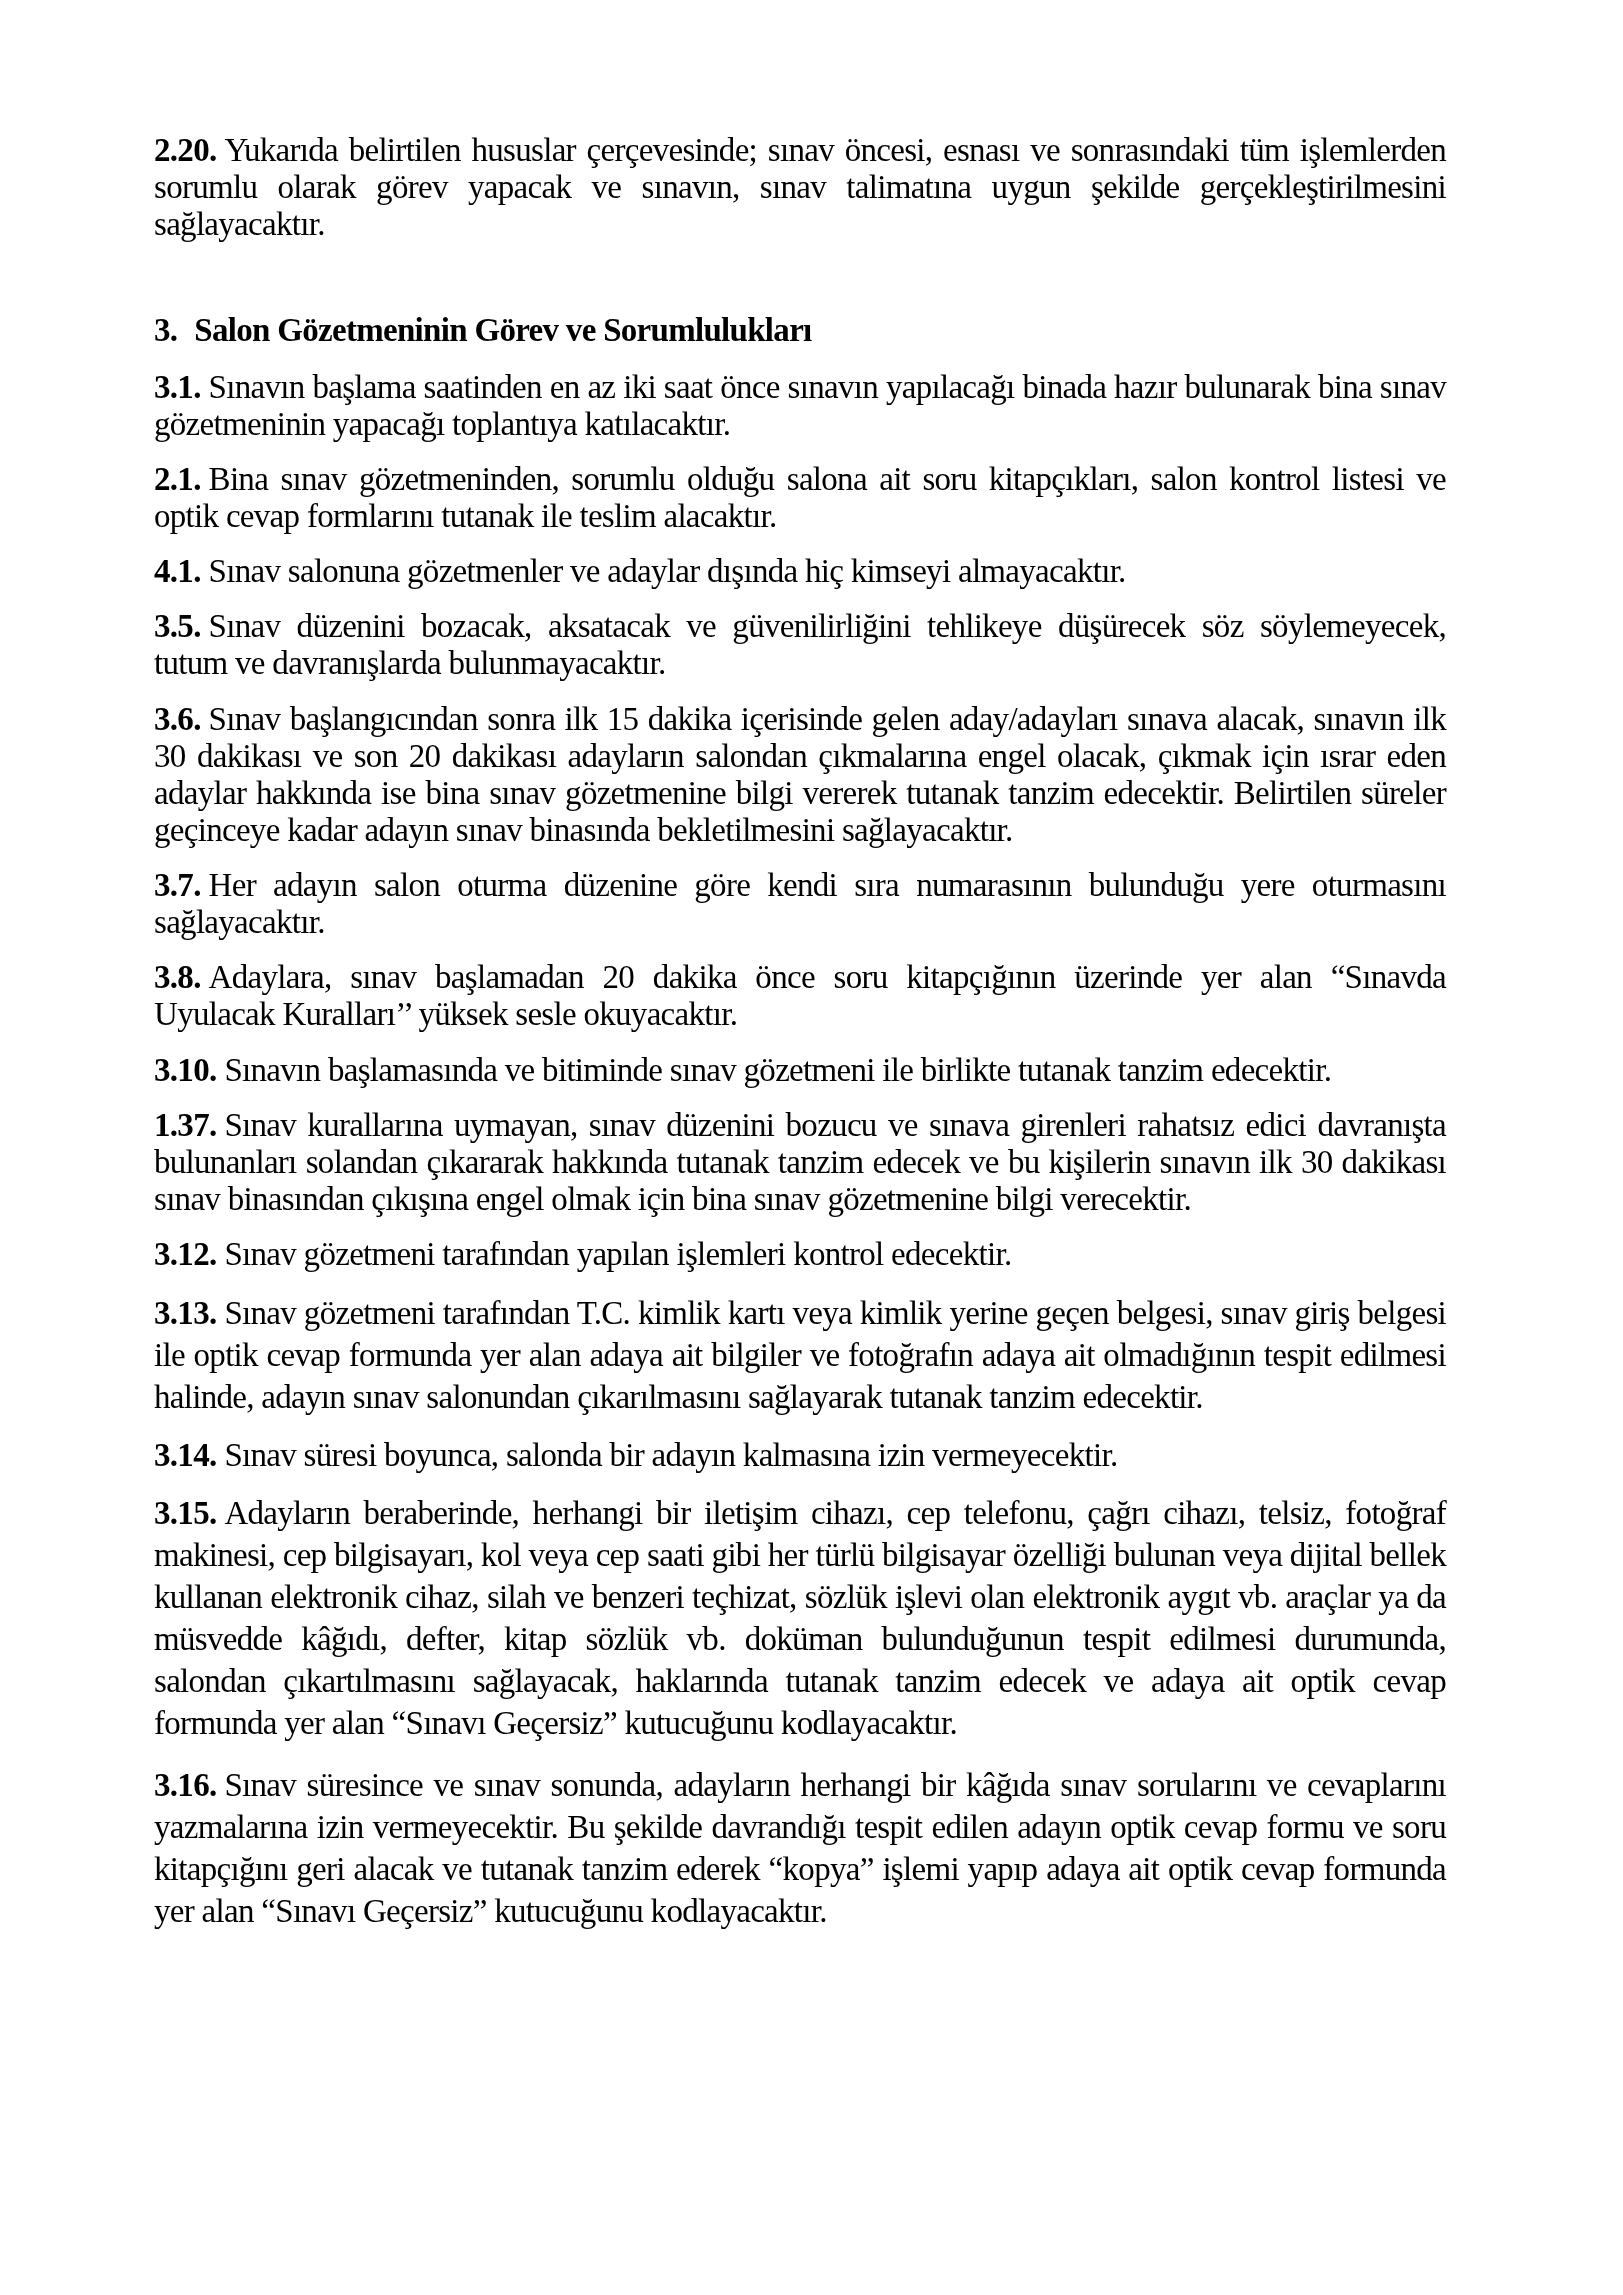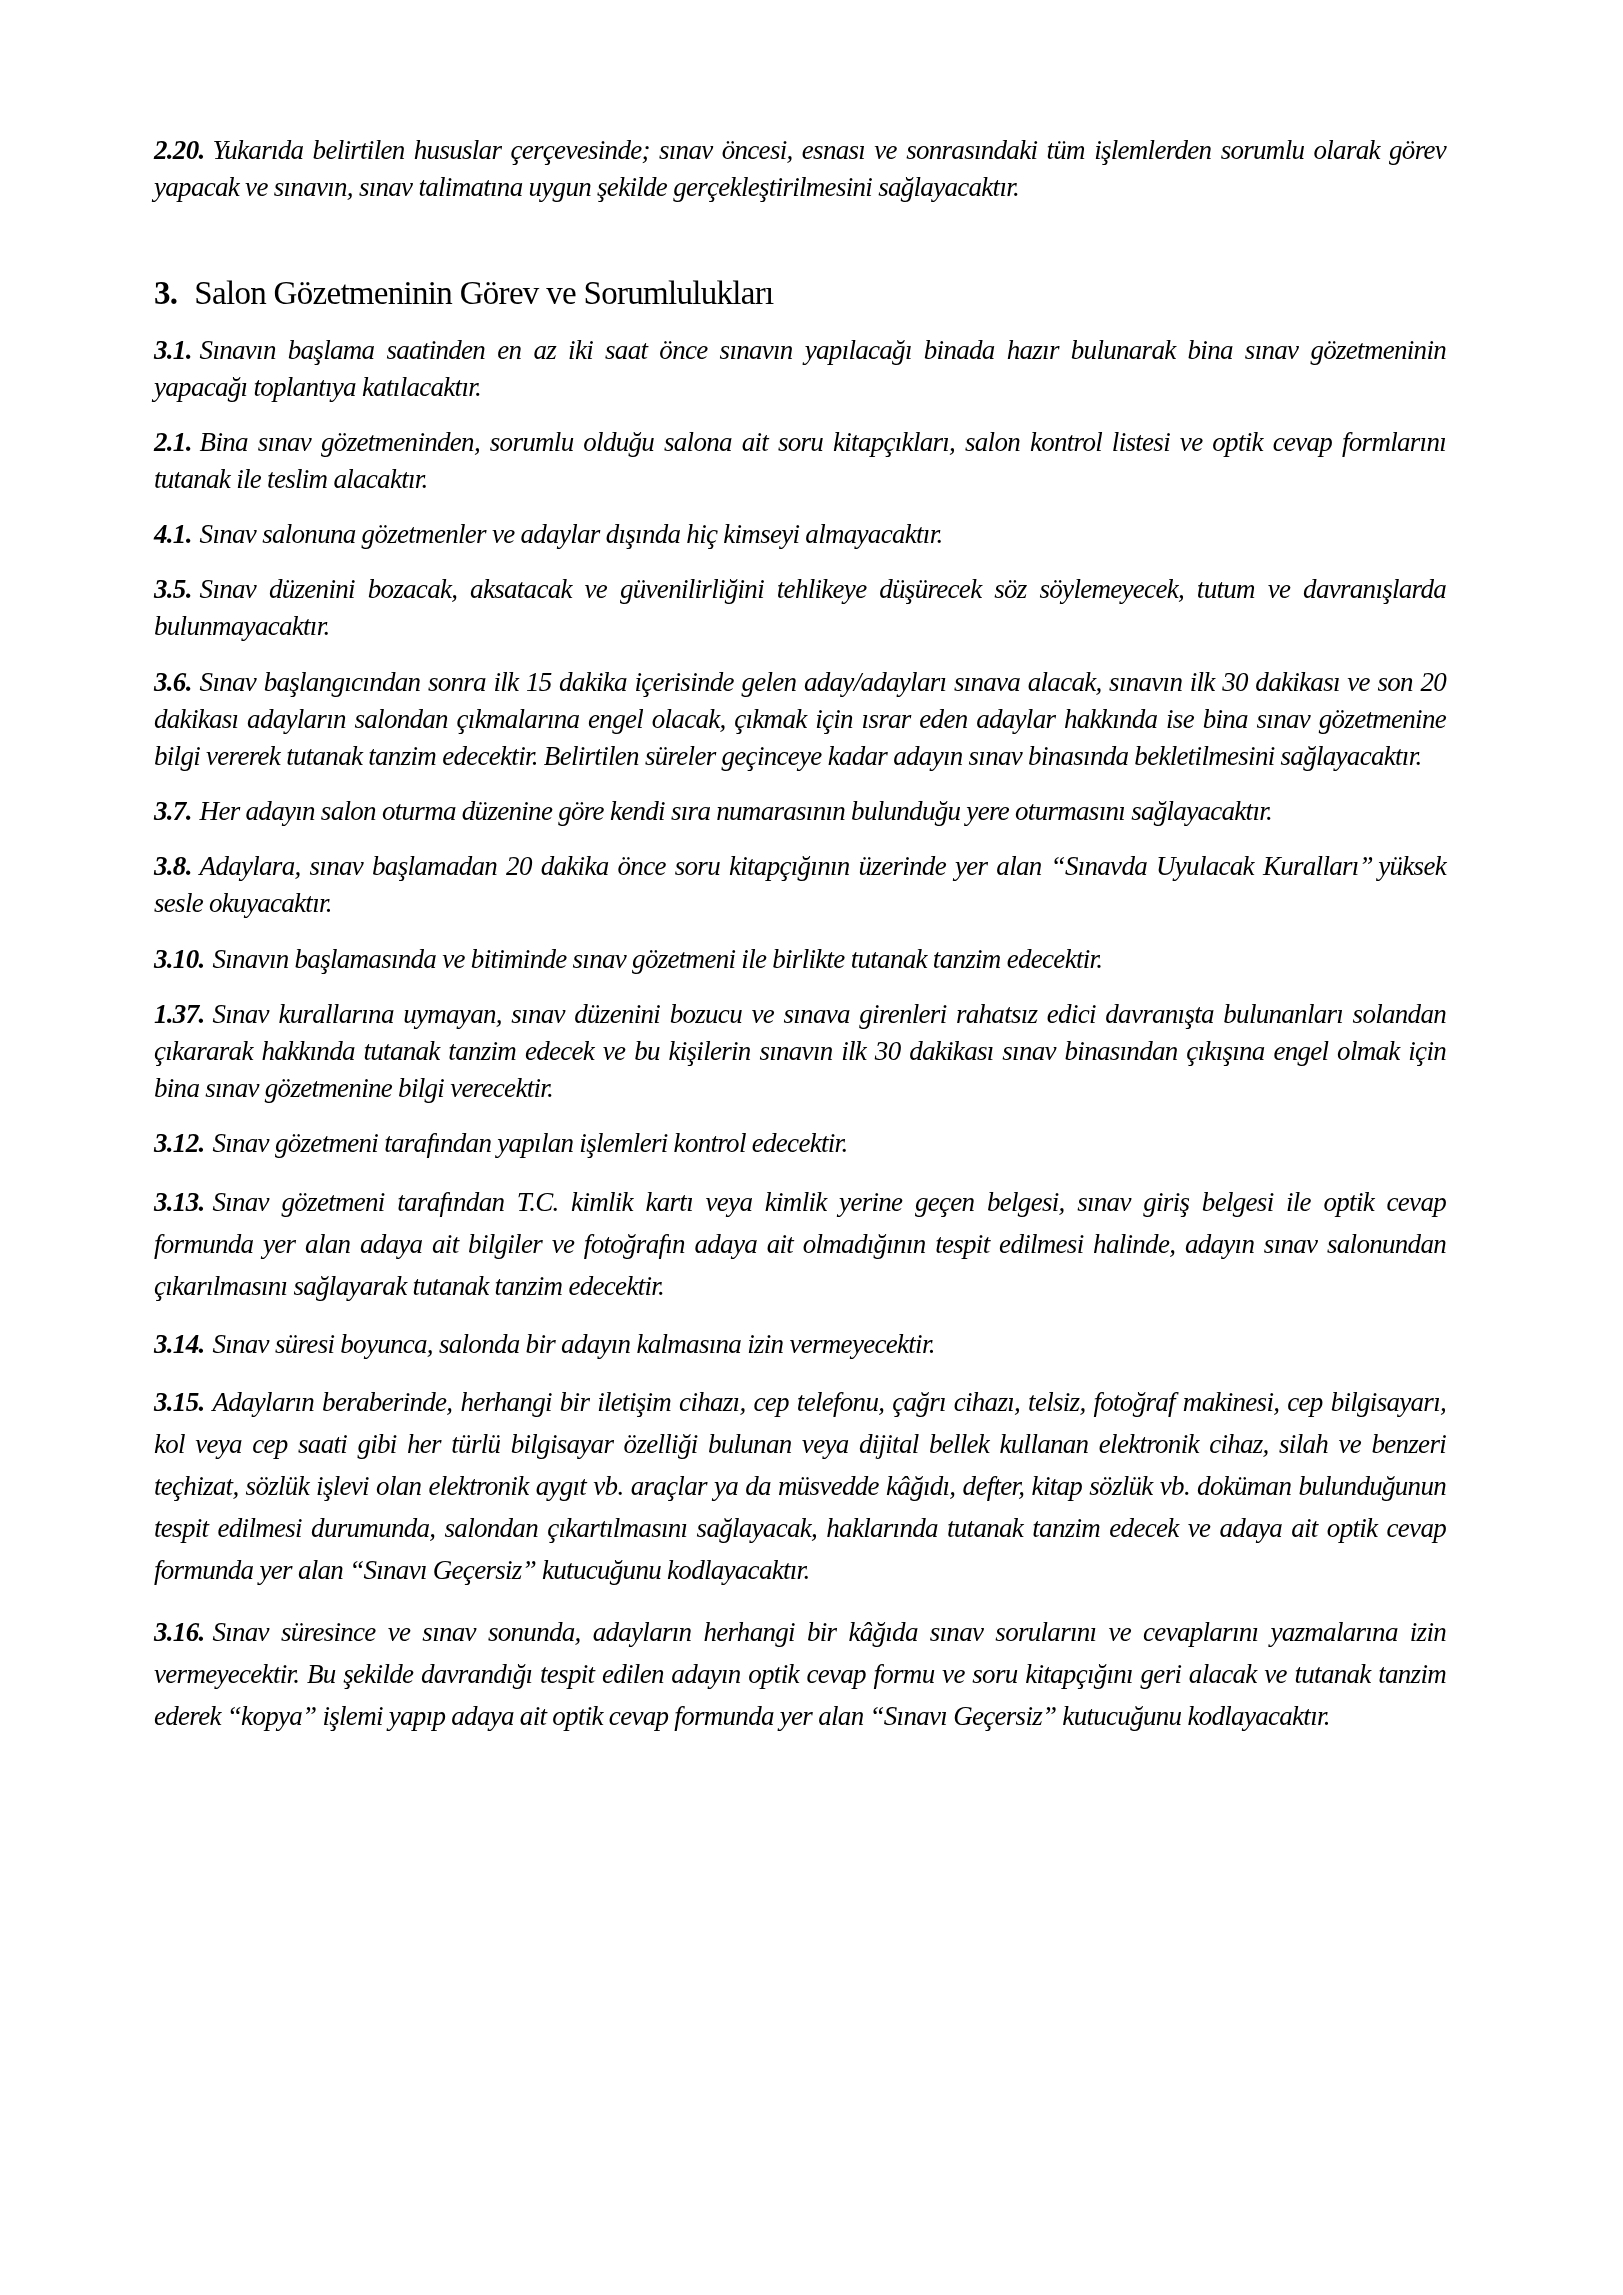--- a/index.html
+++ b/index.html
@@ -14,40 +14,39 @@
     font-family: "Liberation Serif", "DejaVu Serif", serif;
     color: #000000;
   }
   .doc {
     position: absolute;
     left: 154px;
     top: 132px;
     width: 1292px;
   }
   .para {
-    font-size: 27px;
+    font-size: 33px;
     line-height: 37px;
     text-align: justify;
     letter-spacing: -0.7px;
     margin: 0 0 18.3px 0;
-    font-style: italic;
   }
   .para.wide {
     line-height: 42px;
     margin-bottom: 19.6px;
   }
   .num {
     font-weight: bold;
     padding-right: 7.9px;
   }
   .heading {
     font-size: 33px;
     line-height: 37px;
     letter-spacing: -0.7px;
-    font-weight: normal;
+    font-weight: bold;
     margin: 69px 0 19.6px 0;
   }
   .hnum {
     padding-right: 17px;
   }
 </style>
 </head>
 <body>
 
 <div class="doc">

